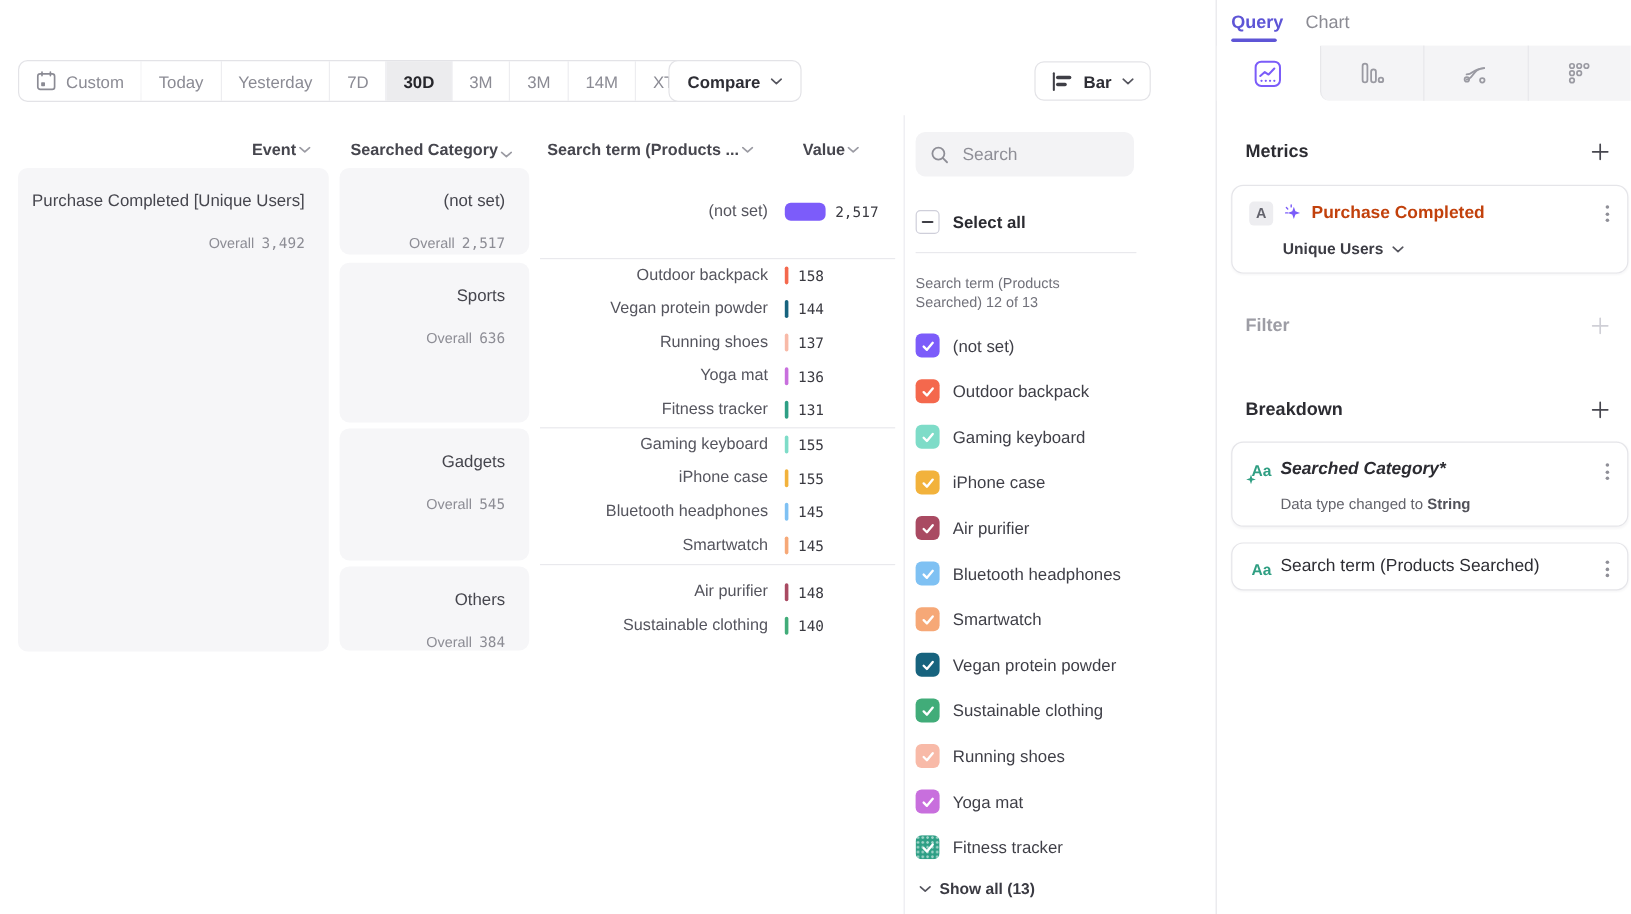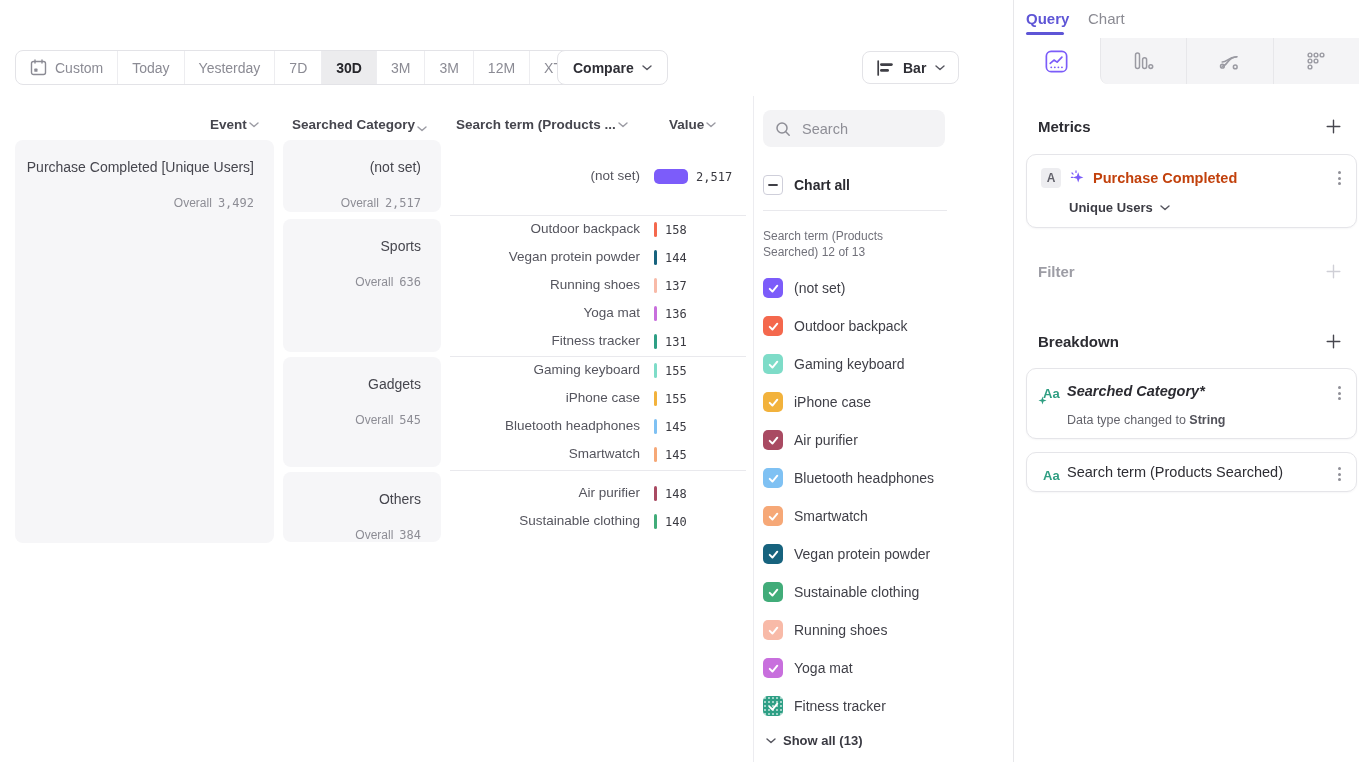--- a/index.html
+++ b/index.html
@@ -89,21 +89,21 @@
         <div class="seg active">
           <span>30D</span>
         </div>
         <div class="seg">
           <span>3M</span>
         </div>
         <div class="seg">
           <span>3M</span>
         </div>
         <div class="seg">
-          <span>12M</span>
+          <span>14M</span>
         </div>
         <div class="seg">
           <span>XTD</span>
           <span class="chev">
             <svg width="10" height="6" viewBox="0 0 10 6">
               <path d="M1 1l4 3.6L9 1" fill="none" stroke="currentColor" stroke-width="1.4" stroke-linecap="round" stroke-linejoin="round"></path>
             </svg>
           </span>
         </div>
       </div>
@@ -234,21 +234,21 @@
           </svg>
         </span>
         <input placeholder="Search" style="">
       </div>
       <div class="flex abs" style="left: 763px; top: 175px; gap: 11px;">
         <div class="cb neutral">
           <svg width="12" height="12" viewBox="0 0 12 12">
             <path d="M2 6h8" stroke="#3f3f46" stroke-width="1.8" stroke-linecap="round"></path>
           </svg>
         </div>
-        <span style="font-size: 14px; font-weight: 700; color: rgb(43, 43, 49);">Chart all</span>
+        <span style="font-size: 14px; font-weight: 700; color: rgb(43, 43, 49);">Select all</span>
       </div>
       <div class="sep abs" style="left: 763px; top: 210px; width: 184px;"></div>
       <div class="abs" style="left: 763px; top: 228px; width: 165px; font-size: 12px; line-height: 16px; color: rgb(113, 113, 122);">Search term (Products Searched) 12 of 13</div>
       <div class="flex abs" style="left: 763px; top: 278px; gap: 11px;">
         <div class="cb" style="background-color: rgb(124, 92, 250);">
           <svg width="13" height="13" viewBox="0 0 12 12">
             <path d="M2.5 6.3l2.5 2.5 4.5-5.4" fill="none" stroke="#fff" stroke-width="1.8" stroke-linecap="round" stroke-linejoin="round"></path>
           </svg>
         </div>
         <span class="cbl">(not set)</span>

